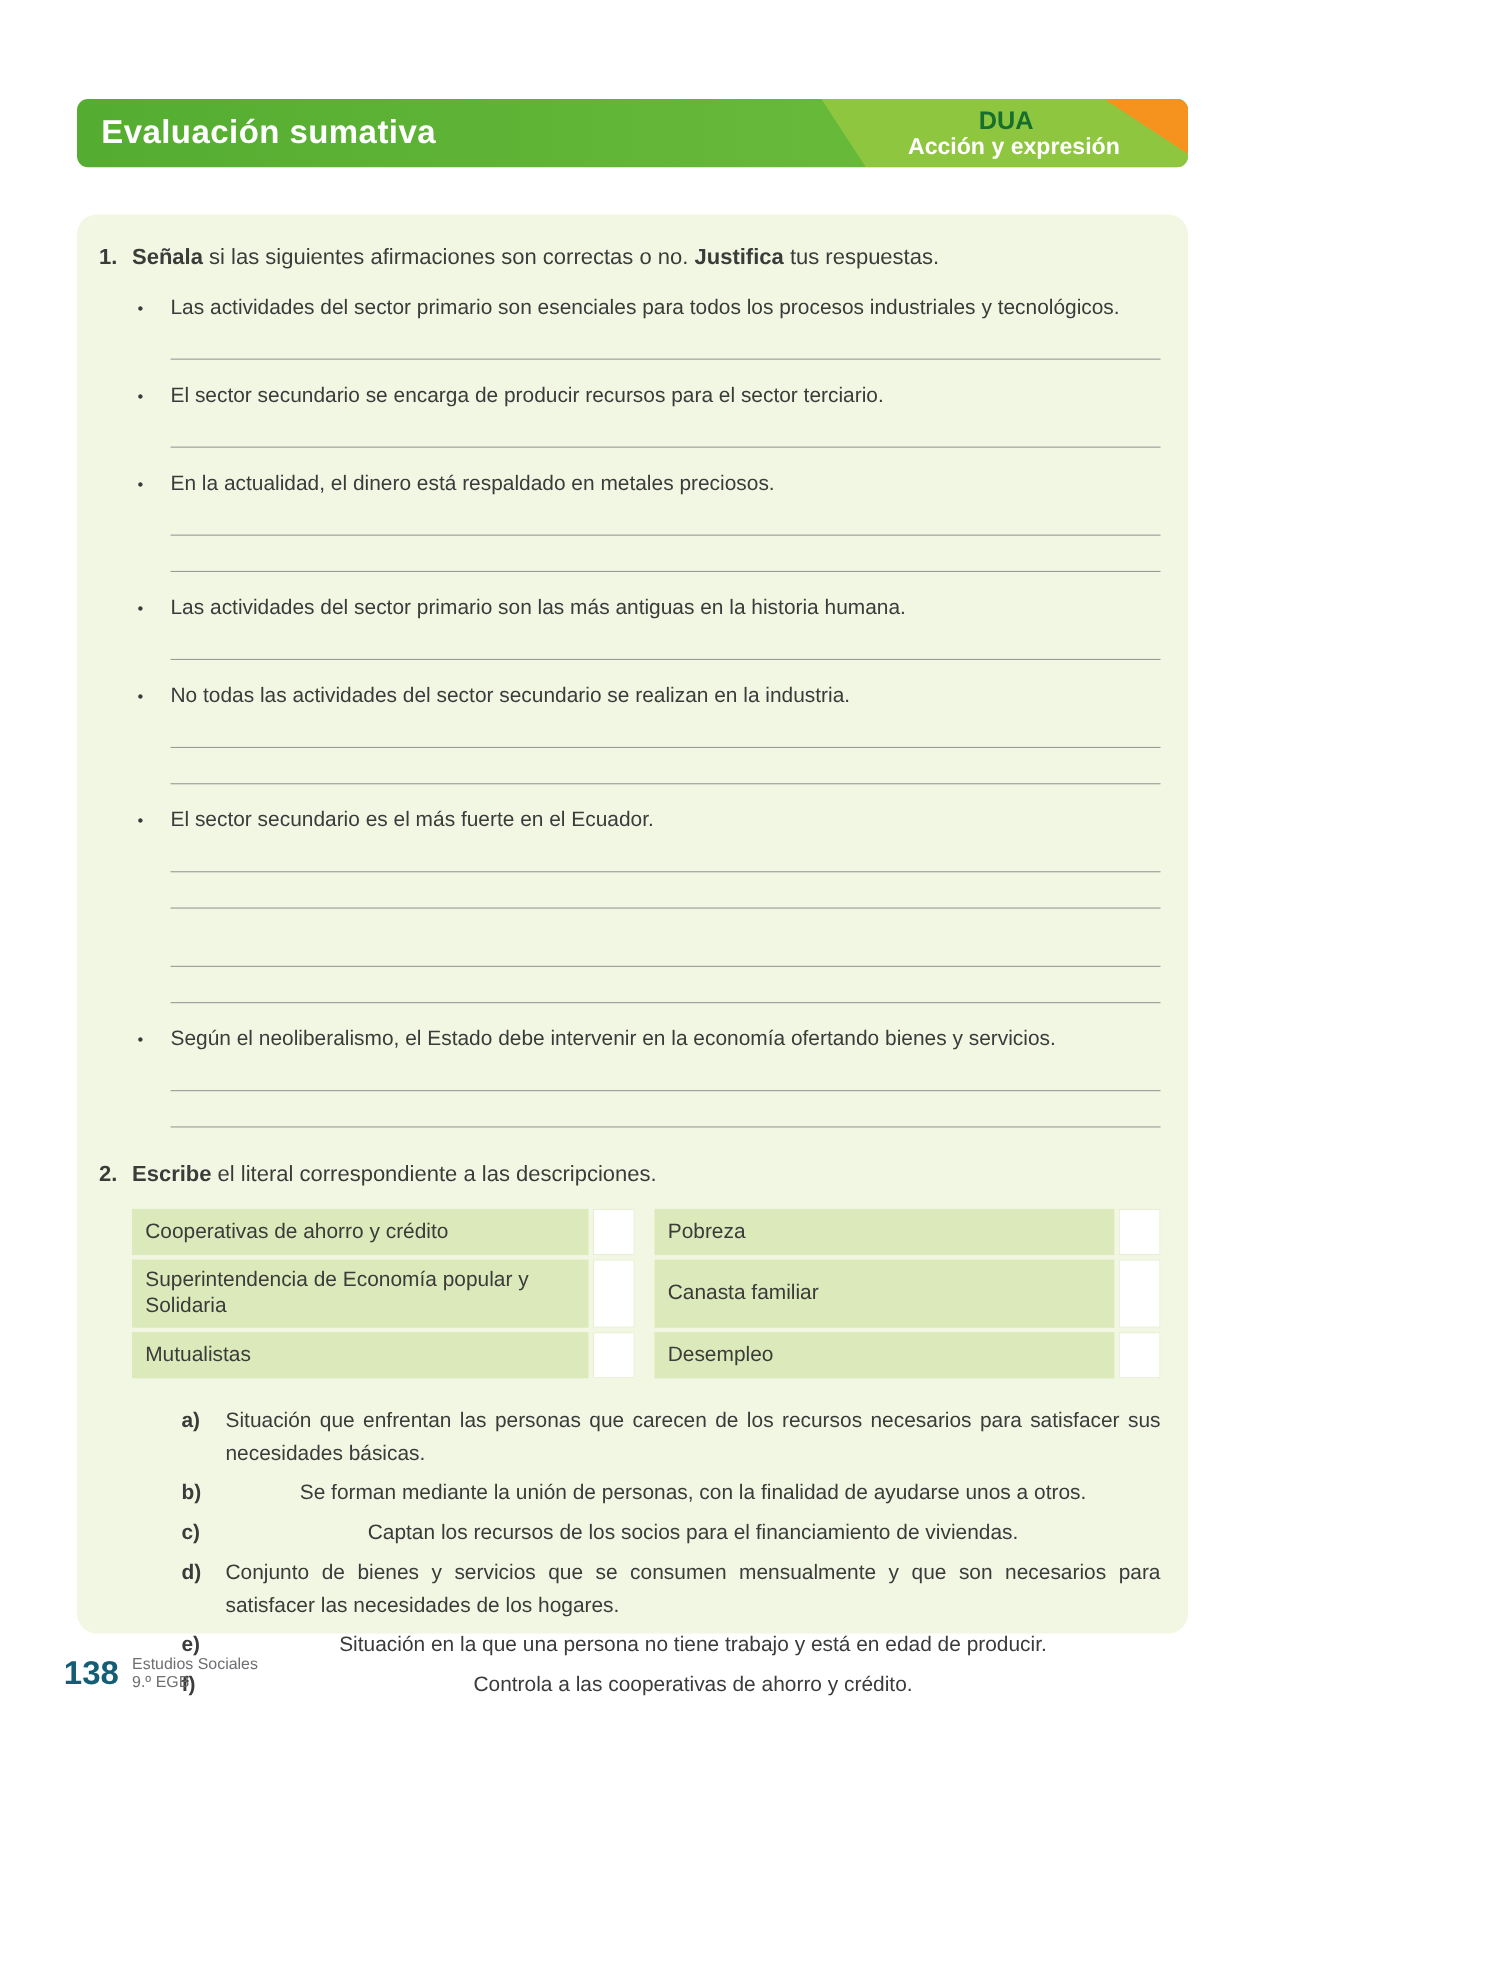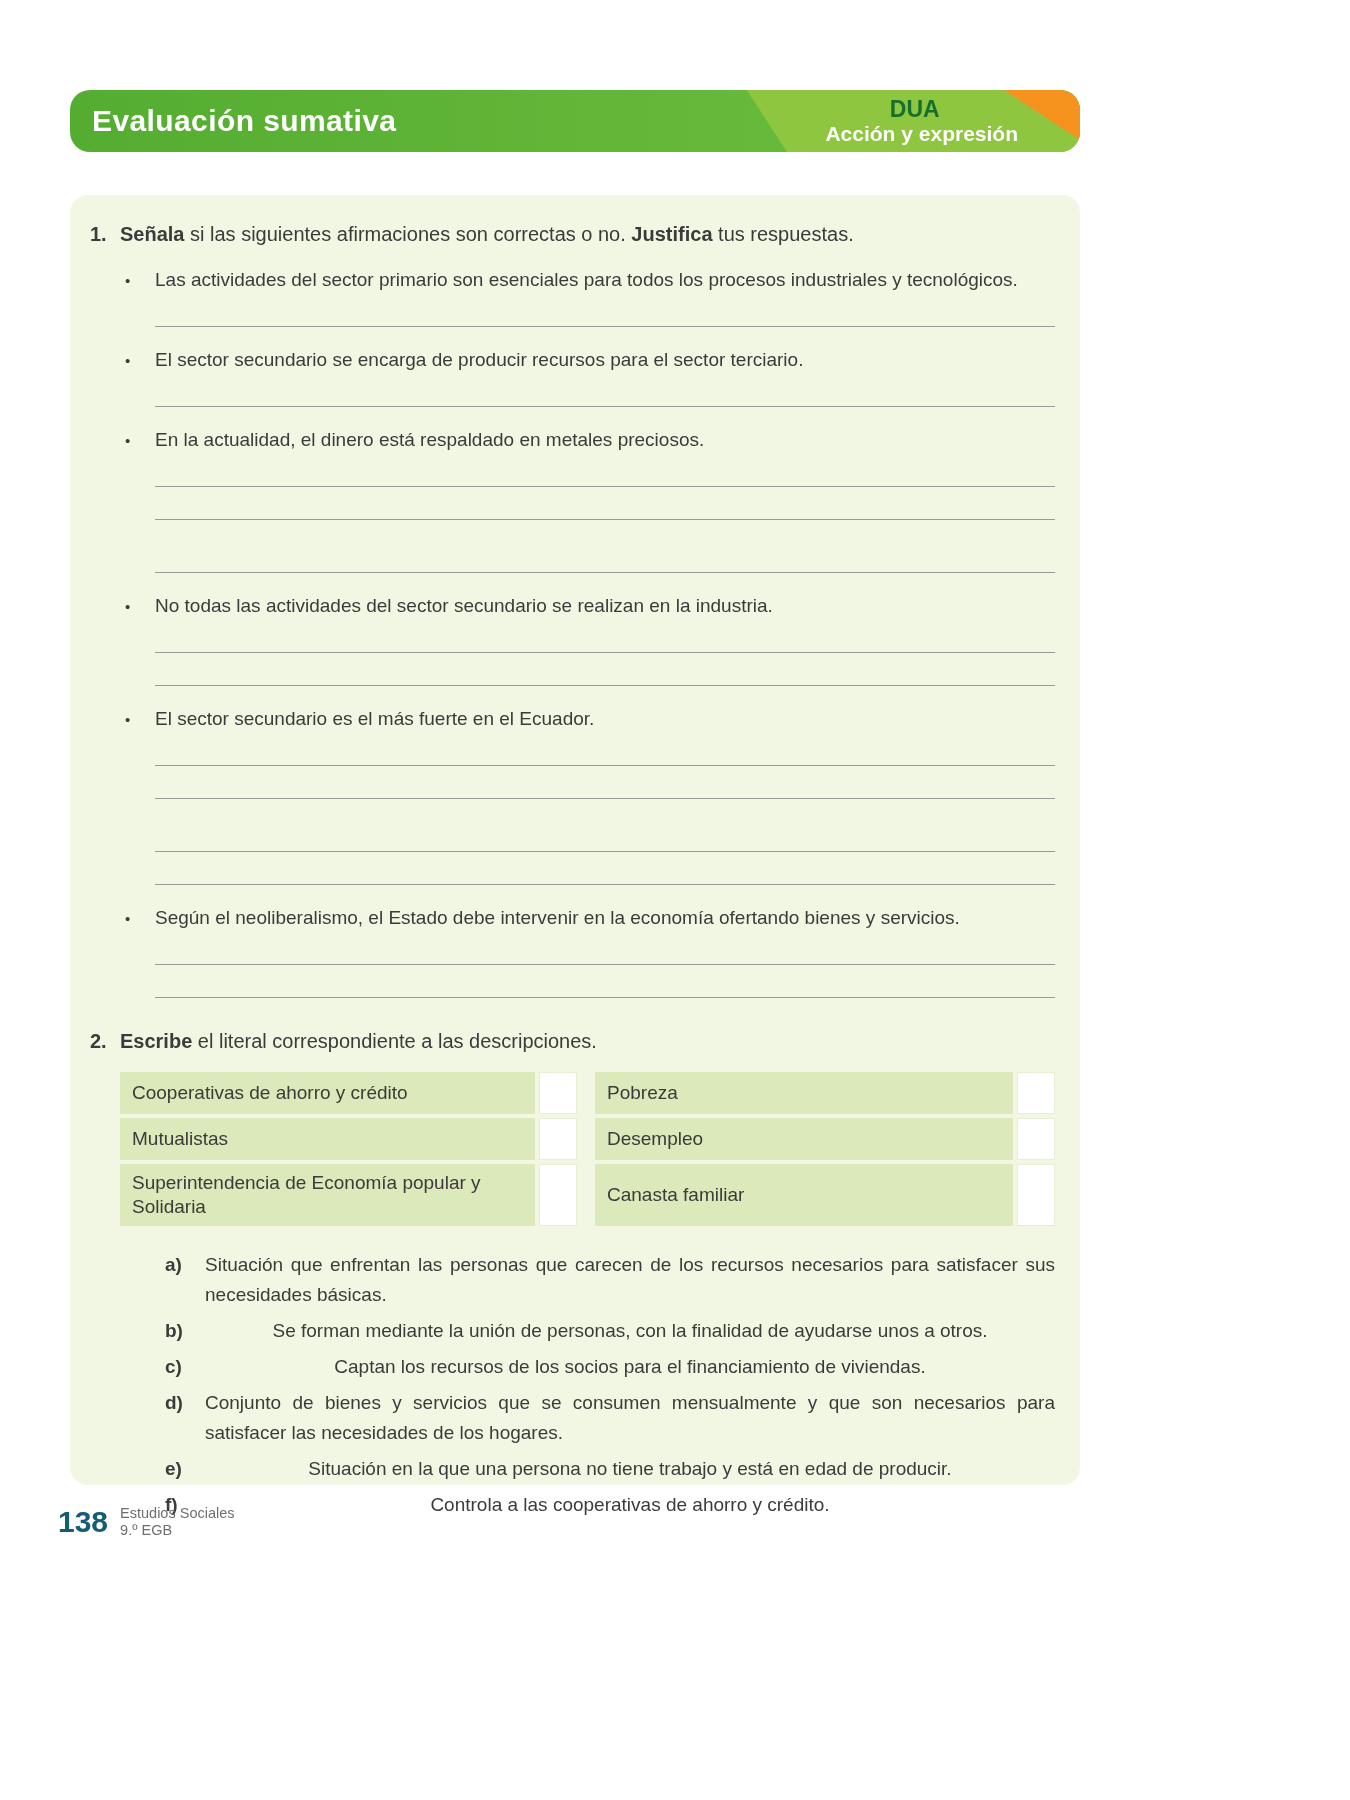--- a/index.html
+++ b/index.html
@@ -9,21 +9,21 @@
     font-family: "Liberation Sans", sans-serif;
     color: #3b3b3a;
     -webkit-font-smoothing: antialiased;
   }
   .page { position: relative; width: 1350px; height: 1800px; overflow: hidden; }
 
   
   .banner {
     position: absolute; left: 70px; top: 90px;
     width: 1010px; height: 62px;
-    border-radius: 20px;
+    border-radius: 10px;
     overflow: hidden;
     background: linear-gradient(90deg, #54ad31 0%, #67b93a 70%);
   }
   .banner-light {
     position: absolute; inset: 0;
     background: #8ec63f;
     clip-path: polygon(67% 0, 100% 0, 100% 100%, 71% 100%);
   }
   .banner-orange {
     position: absolute; right: 0; top: 0;
@@ -146,20 +146,24 @@
     <div class="q1-item">
       <div class="bullet-row">
         <span class="bullet-dot"></span>
         <span class="bullet-text">En la actualidad, el dinero está respaldado en metales preciosos.</span>
       </div>
       <div class="ans-line"></div>
       <div class="ans-line"></div>
     </div>
 
     <div class="q1-item">
+      <div class="bullet-row">
+        <span class="bullet-dot"></span>
+        <span class="bullet-text">Las actividades del sector primario son las más antiguas en la historia humana.</span>
+      </div>
       <div class="ans-line"></div>
     </div>
 
     <div class="q1-item">
       <div class="bullet-row">
         <span class="bullet-dot"></span>
         <span class="bullet-text">No todas las actividades del sector secundario se realizan en la industria.</span>
       </div>
       <div class="ans-line"></div>
       <div class="ans-line"></div>
@@ -194,30 +198,30 @@
         <span class="q-text"><span class="bold">Escribe</span><span> el literal correspondiente a las descripciones.</span></span>
       </div>
 
       <div class="match-table">
         <div class="match-row row-h1">
           <div class="term-cell term-left">Cooperativas de ahorro y crédito</div>
           <div class="answer-box"></div>
           <div class="term-cell term-right">Pobreza</div>
           <div class="answer-box"></div>
         </div>
+        <div class="match-row row-h2">
+          <div class="term-cell term-left">Superintendencia de Economía popular y Solidaria</div>
+          <div class="answer-box"></div>
+          <div class="term-cell term-right">Canasta familiar</div>
+          <div class="answer-box"></div>
+        </div>
         <div class="match-row row-h1">
           <div class="term-cell term-left">Mutualistas</div>
           <div class="answer-box"></div>
           <div class="term-cell term-right">Desempleo</div>
-          <div class="answer-box"></div>
-        </div>
-        <div class="match-row row-h2">
-          <div class="term-cell term-left">Superintendencia de Economía popular y Solidaria</div>
-          <div class="answer-box"></div>
-          <div class="term-cell term-right">Canasta familiar</div>
           <div class="answer-box"></div>
         </div>
       </div>
 
       <div class="options">
         <div class="option-row">
           <span class="opt-letter">a)</span>
           <span class="opt-text">Situación que enfrentan las personas que carecen de los recursos necesarios para satisfacer sus necesidades básicas.</span>
         </div>
         <div class="option-row">

